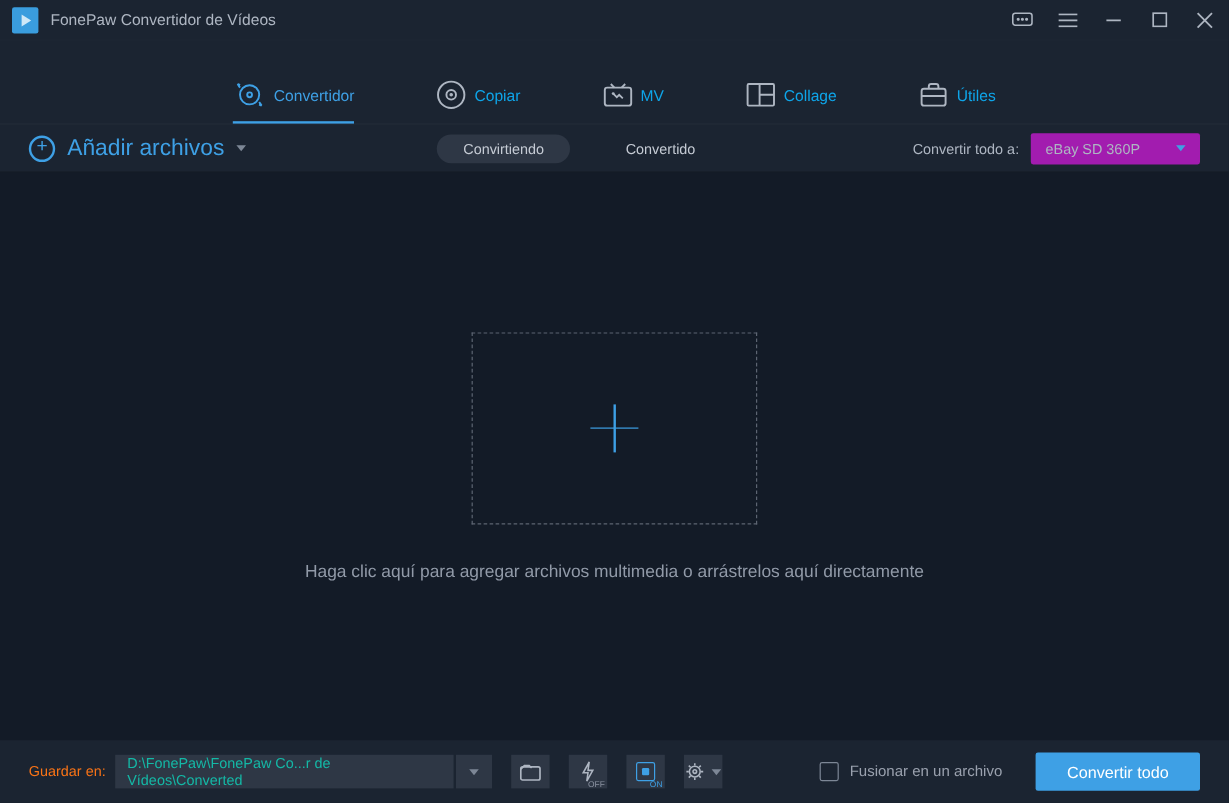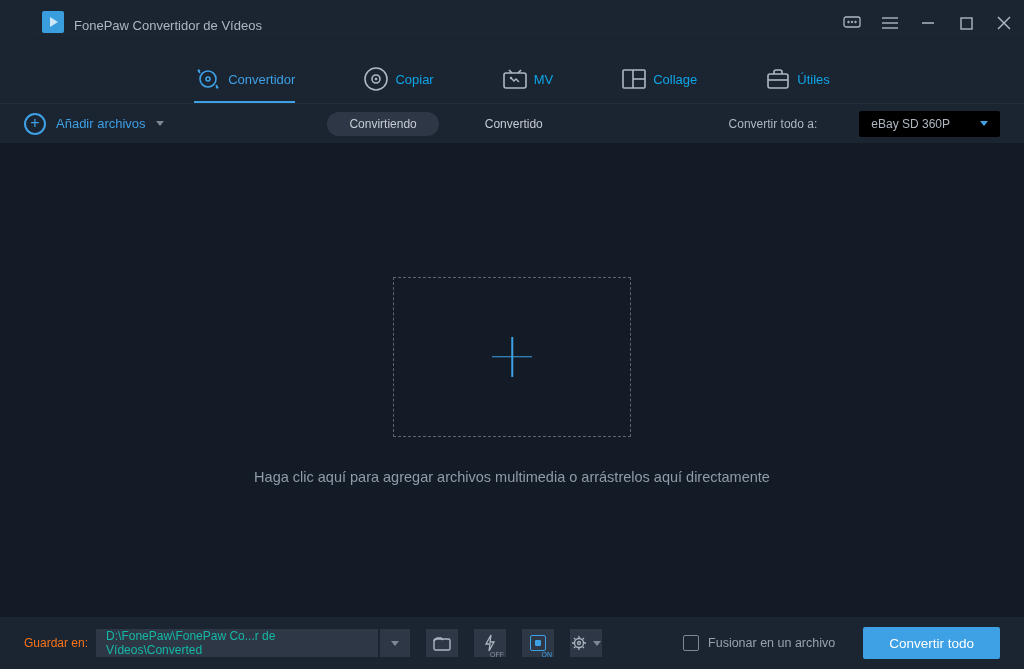--- a/index.html
+++ b/index.html
@@ -1,48 +1,48 @@
 <!DOCTYPE html>
 <html><head>
 <meta charset="utf-8">
 <style>
 * { margin: 0; padding: 0; box-sizing: border-box; font-family: -apple-system, BlinkMacSystemFont, "Segoe UI", Arial, sans-serif; }
 body { background: #1b2431; width: 1024px; height: 669px; overflow: hidden; color: #aeb6c2; display: flex; flex-direction: column; }
 
 
-.titlebar { height: 34px; display: flex; align-items: flex-end; padding: 0 10px; background: #1b2431; border-bottom: 1px solid rgba(255,255,255,0.02); margin-left: 32px; }
+.titlebar { height: 34px; display: flex; align-items: center; padding: 0 10px; background: #1b2431; border-bottom: 1px solid rgba(255,255,255,0.02); }
 .titlebar .logo { width: 22px; height: 22px; background: #3a9dde; border-radius: 2px; display: flex; align-items: center; justify-content: center; margin-right: 10px; position: relative; }
 .logo-play { width: 0; height: 0; border-left: 8px solid #cfe8f7; border-top: 5px solid transparent; border-bottom: 5px solid transparent; margin-left: 2px; }
 .titlebar .title { font-size: 13px; color: #aeb6c2; flex: 1; }
 .titlebar .winctrl { display: flex; gap: 18px; align-items: center; }
 .titlebar .winctrl span { width: 20px; height: 20px; display: flex; align-items: center; justify-content: center; color: #aeb6c2; cursor: pointer; }
 .titlebar svg { stroke: #aeb6c2; }
 
 
 .primary-nav { height: 70px; display: flex; justify-content: center; border-bottom: 1px solid rgba(255,255,255,0.04); }
 .nav-row { display: flex; gap: 68px; align-items: flex-end; padding-bottom: 0; }
 .nav-item { display: flex; align-items: center; gap: 6px; cursor: pointer; padding-bottom: 8px; border-bottom: 2px solid transparent; }
 .nav-item.active { border-bottom-color: #3ea0e5; }
 .nav-item .nav-icon { height: 28px; display: flex; align-items: center; }
 .nav-item .nav-label { font-size: 13px; color: #0ea5e9; }
 .nav-item.active .nav-label { color: #3ea0e5; }
 .nav-item svg { stroke: #aeb6c2; fill: none; }
 .nav-item.active svg { stroke: #3ea0e5; }
 
 
 .options-bar { height: 40px; display: flex; align-items: center; padding: 0 24px; border-bottom: 1px solid rgba(0,0,0,0.25); background: #1b2431; }
-.add-files { display: flex; align-items: center; gap: 10px; cursor: pointer; color: #3ea0e5; font-size: 13px; }
+.add-files { display: flex; align-items: center; gap: 10px; cursor: pointer; color: #3ea0e5; font-size: 19px; }
 .plus-circle { width: 22px; height: 22px; border: 2px solid #3ea0e5; border-radius: 50%; display: flex; align-items: center; justify-content: center; }
 .plus-circle::before { content: "+"; color: #3ea0e5; font-size: 16px; line-height: 1; font-weight: 500; position: relative; top: -1px; }
 .caret-down { width: 0; height: 0; border-left: 4px solid transparent; border-right: 4px solid transparent; border-top: 5px solid #7d8796; }
 .options-bar .center { flex: 1; display: flex; justify-content: center; gap: 24px; align-items: center; }
 .status-pill { padding: 5px 22px; border-radius: 14px; font-size: 12px; color: #c5cbd4; cursor: pointer; }
 .status-pill.active { background: #2e3745; }
 .options-bar .right { display: flex; align-items: center; gap: 10px; font-size: 12px; }
-.format-select { background: #000000; padding: 6px 12px; border-radius: 2px; display: flex; align-items: center; gap: 30px; cursor: pointer; min-width: 130px; justify-content: space-between; margin-left: 32px; }
+.format-select { background: #a21caf; padding: 6px 12px; border-radius: 2px; display: flex; align-items: center; gap: 30px; cursor: pointer; min-width: 130px; justify-content: space-between; }
 .options-bar .caret-down.blue { border-top-color: #3ea0e5; }
 
 
 .main { flex: 1; display: flex; flex-direction: column; align-items: center; justify-content: center; background: #131b27; }
 .dropbox { width: 238px; height: 160px; border: 1.5px dashed #5d6572; display: flex; align-items: center; justify-content: center; cursor: pointer; }
 .big-plus { position: relative; width: 40px; height: 40px; }
 .big-plus::before, .big-plus::after { content: ""; position: absolute; background: #3ea0e5; }
 .big-plus::before { left: 50%; top: 0; width: 1.5px; height: 100%; transform: translateX(-50%); }
 .big-plus::after { top: 50%; left: 0; height: 1.5px; width: 100%; transform: translateY(-50%); }
 .drop-text { margin-top: 32px; font-size: 14.5px; color: #919aa8; }

